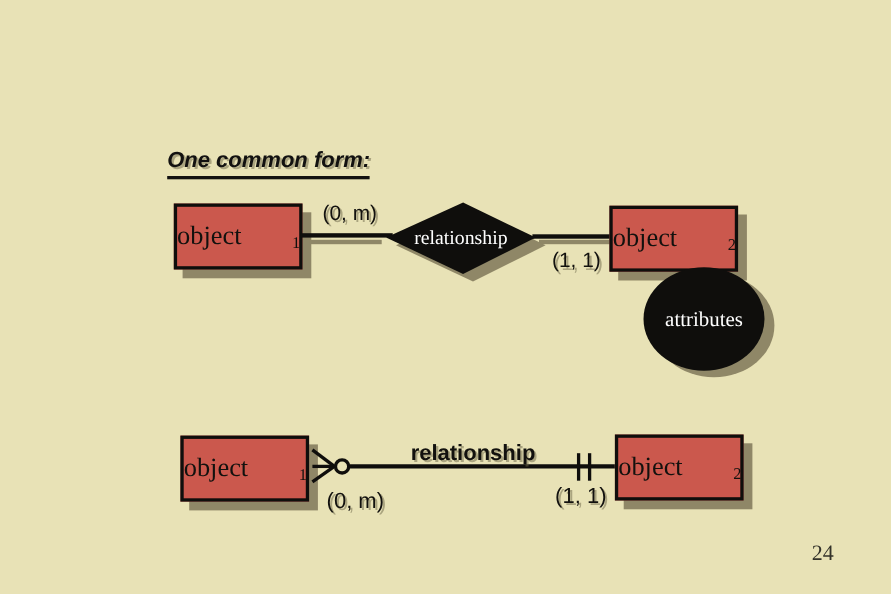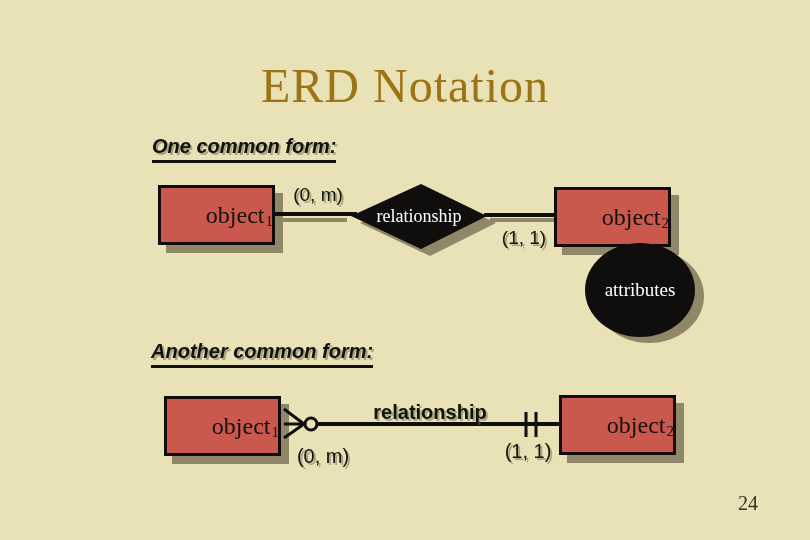--- a/index.html
+++ b/index.html
@@ -29,21 +29,21 @@
     padding-bottom:2px;
     text-shadow:2px 2px 0 rgba(108,101,72,0.5);
     display:inline-block;
   }
   
   .entity-box{
     width:111px;height:54px;
     background:#cb584d;
     border:3px solid #0f0e0c;
     box-shadow:8px 8px 0 #8f8767;
-    display:flex;align-items:center;justify-content:flex-end;
+    display:flex;align-items:center;justify-content:space-between;
     font-family:"Liberation Serif",serif;
     font-size:24px;color:#12110e;
   }
   .entity-sub{
     font-size:15px;
     position:relative;top:6px;left:1px;
   }
   
   .card-label{
     font-size:19px;font-weight:normal;color:#12110e;
@@ -63,21 +63,20 @@
   .page-number{
     font-family:"Liberation Serif",serif;
     font-size:20px;color:#33322a;
   }
 </style>
 </head>
 <body>
 
 <div id="slide">
 
-  <div class="abs page-title">ERD Notation</div>
 
   <div class="abs" style="left:152px;top:135px;">
     <span class="section-heading">One common form:</span>
   </div>
 
   <div class="abs entity-box" style="left:158px;top:185px;">
     <span>object</span>
       <span class="entity-sub">1</span>
   </div>
 
@@ -101,23 +100,20 @@
     <span>object</span>
       <span class="entity-sub">2</span>
   </div>
 
   <svg class="abs" style="left:580px;top:240px;" width="135" height="112" viewBox="0 0 135 112">
     <ellipse cx="69" cy="56" rx="55" ry="47" fill="#8f8767"></ellipse>
     <ellipse cx="60" cy="50" rx="55" ry="47" fill="#0f0e0c"></ellipse>
     <text x="60" y="56" text-anchor="middle" class="svg-serif" font-size="19">attributes</text>
   </svg>
 
-  <div class="abs" style="left:151px;top:340px;">
-    <span class="section-heading">Another common form:</span>
-  </div>
 
   <div class="abs entity-box" style="left:164px;top:396px;">
     <span>object</span>
       <span class="entity-sub">1</span>
   </div>
 
   <svg class="abs" style="left:280px;top:400px;" width="290" height="50" viewBox="0 0 290 50">
     <g stroke="#0f0e0c" stroke-width="3" fill="none">
       <line x1="24" y1="24" x2="4" y2="9"></line>
       <line x1="24" y1="24" x2="4" y2="24"></line>

